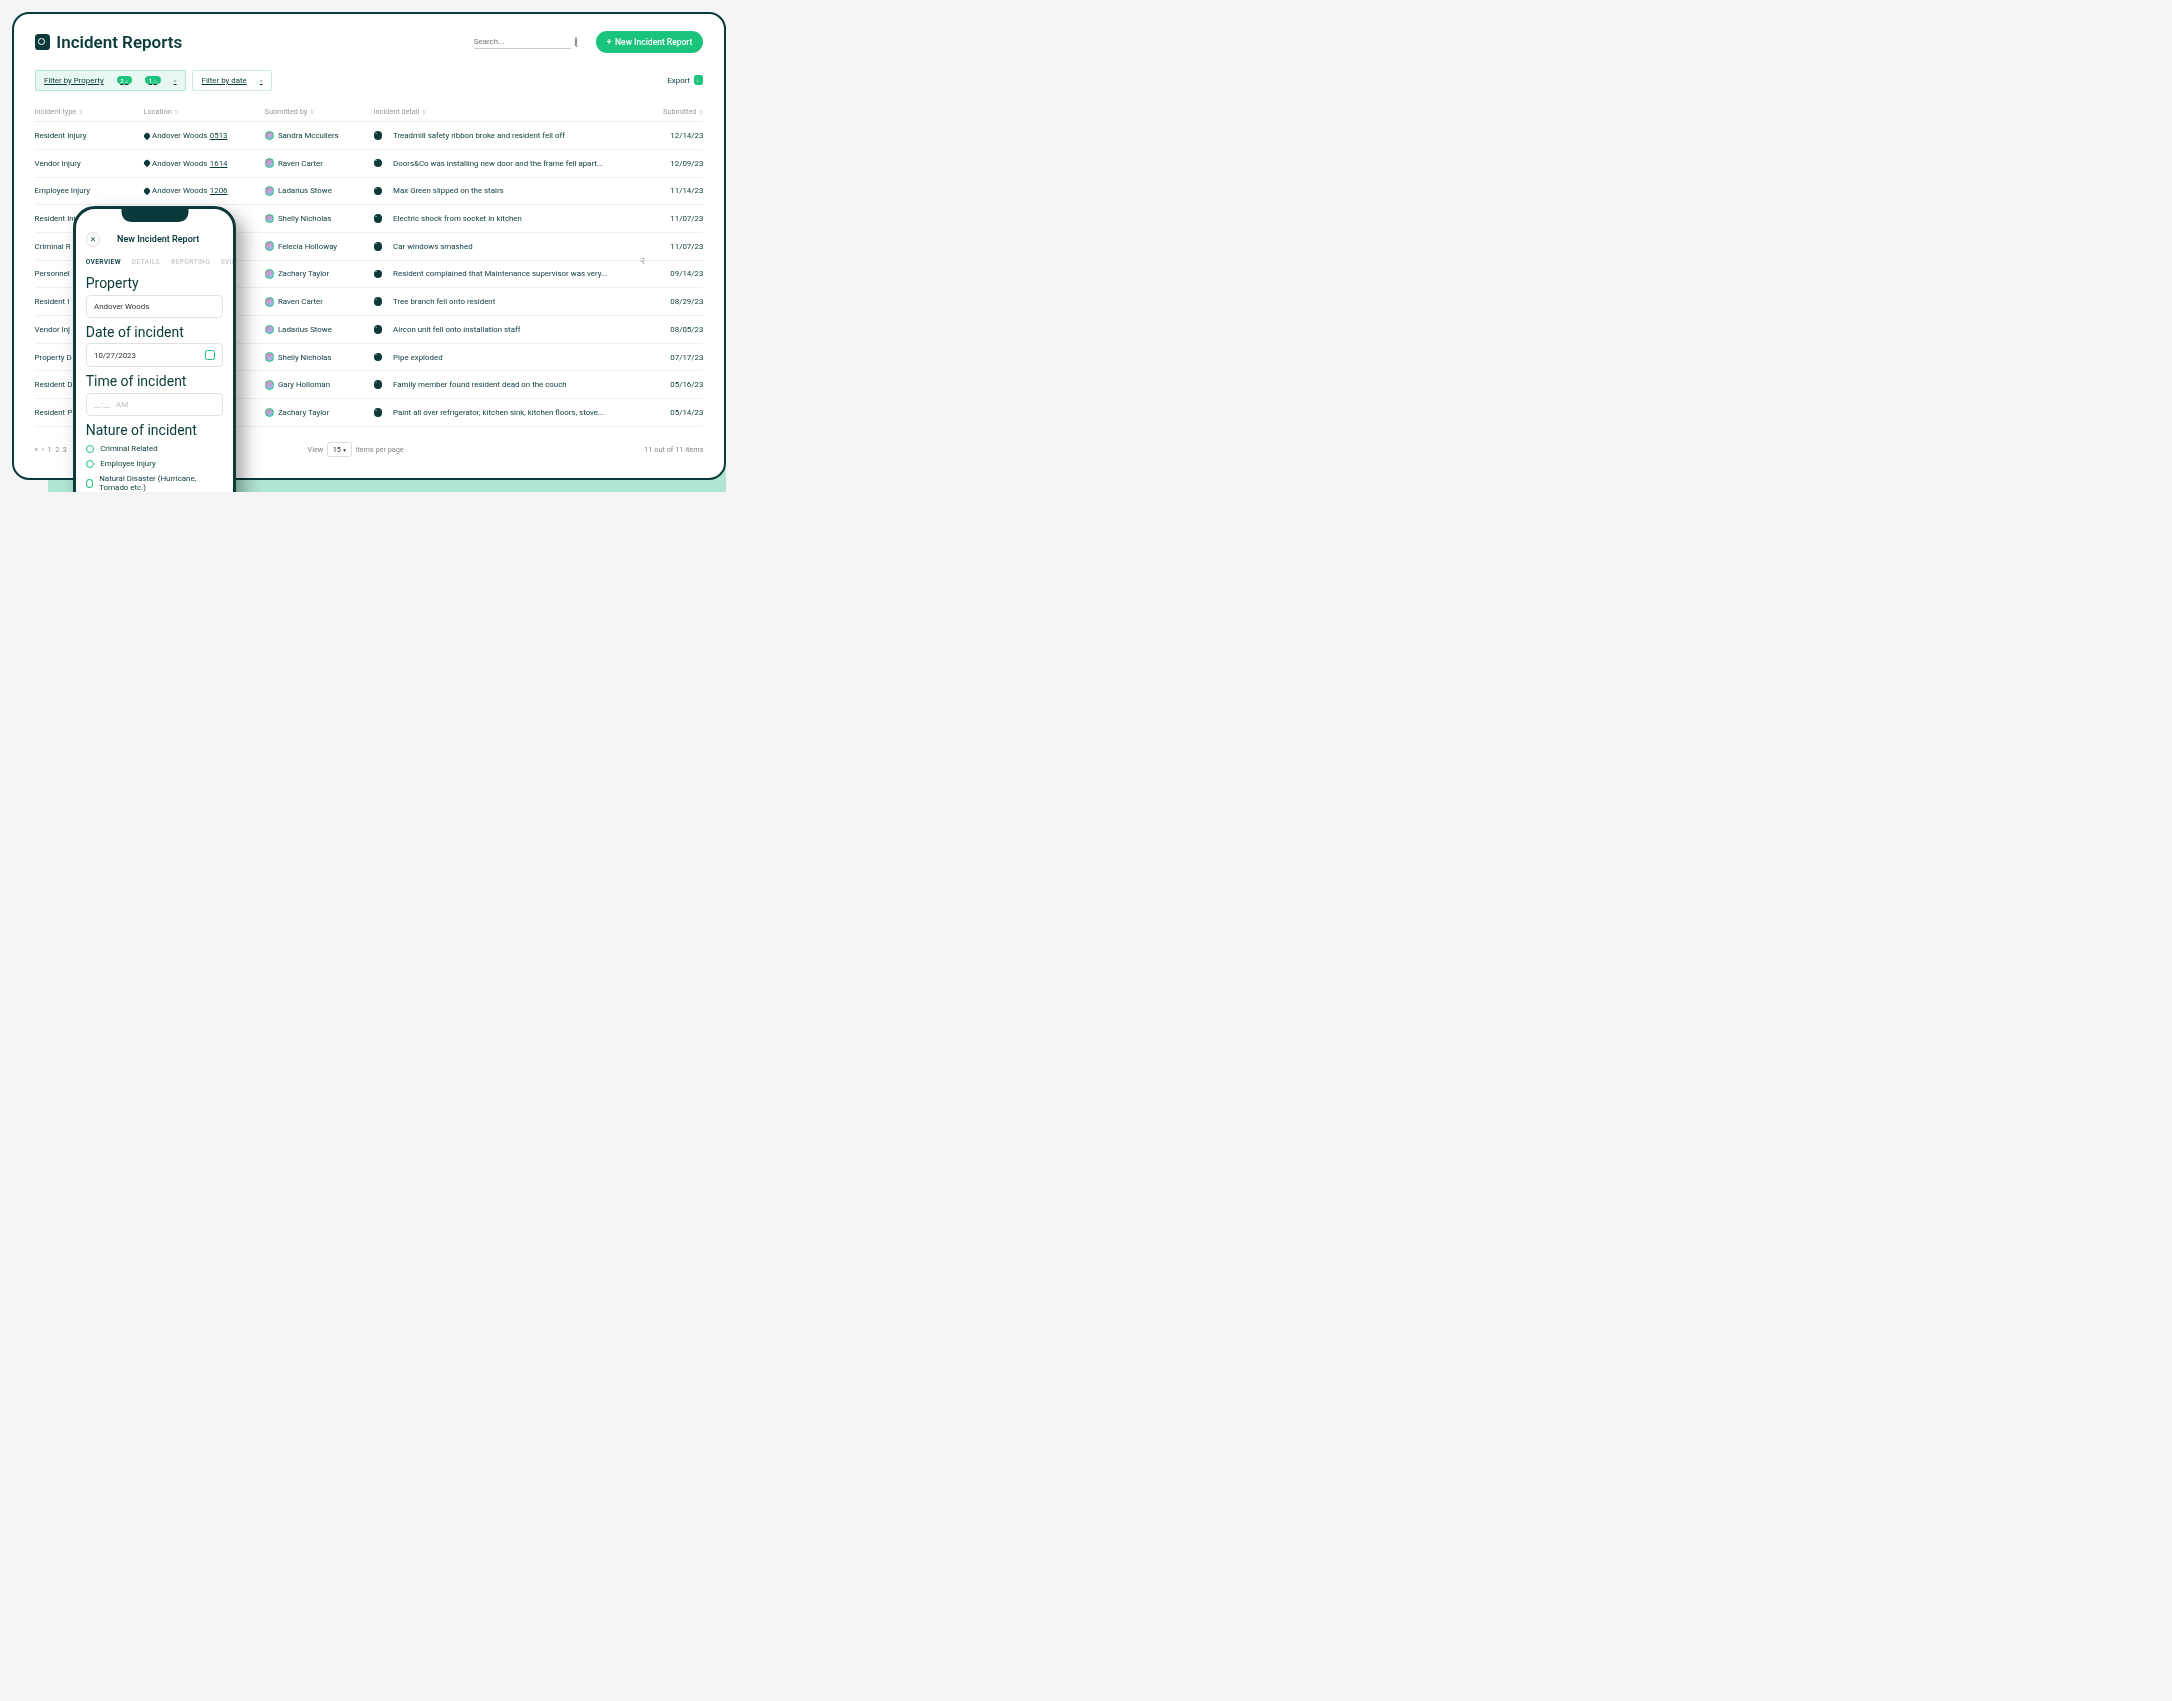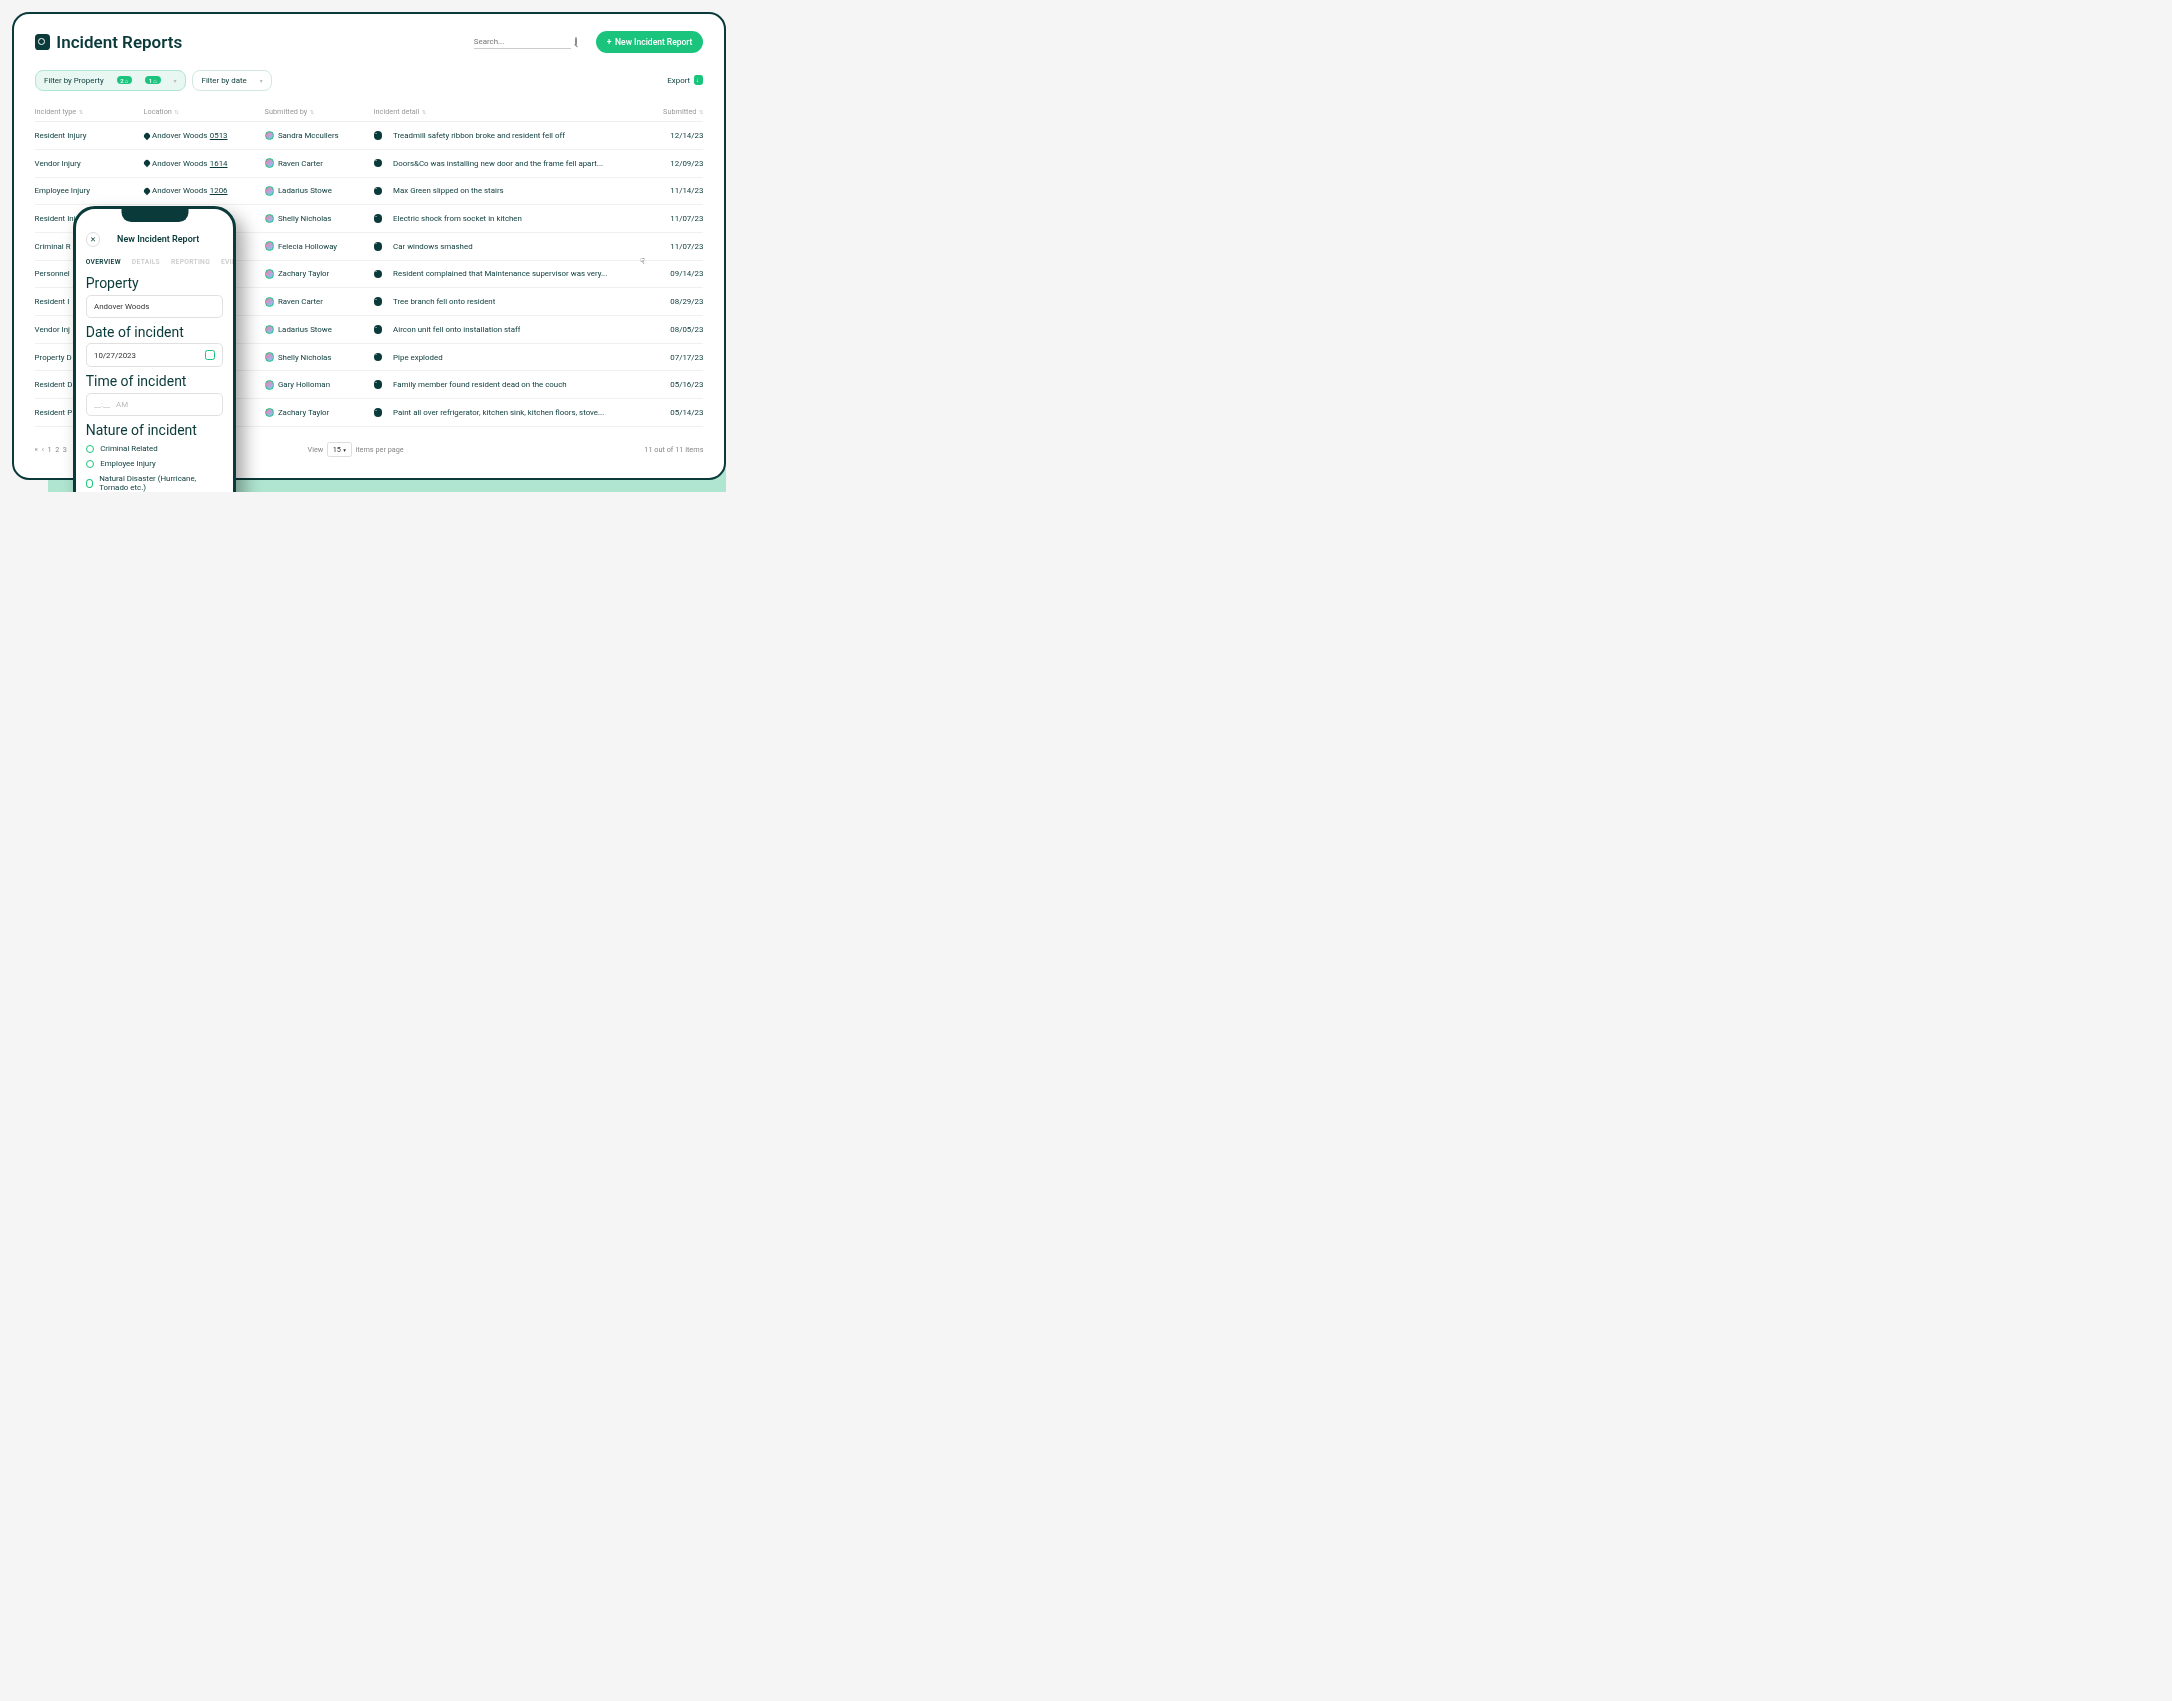--- a/index.html
+++ b/index.html
@@ -33,21 +33,21 @@
 .header-right { display:flex; align-items:center; gap:25px; }
 .search-box { display:flex; align-items:center; border-bottom:0.6px solid #ccc; padding:2.4px 0; width:97px; }
 .search-input { border:none; outline:none; font-size:7.9px; color:#888; flex:1; background:transparent; }
 .search-icn { width:8.5px; height:8.5px; border:1.2px solid #888; border-radius:50%; position:relative; }
 .search-icn::after { content:''; position:absolute; width:3.6px; height:1.2px; background:#888; bottom:-1.8px; right:-1.8px; transform:rotate(45deg); }
 
 .new-btn { background:#1bc47d; color:#fff; border:none; border-radius:13.3px; padding:6px 11px; font-size:8.5px; font-weight:500; cursor:pointer; display:flex; align-items:center; gap:3.6px; }
 
 .filter-row { display:flex; align-items:center; justify-content:space-between; margin-bottom:12px; }
 .filters-left { display:flex; gap:6px; }
-.filter-pill { border:0.6px solid #d0e8e0; border-radius:8px; padding:4.8px 8.5px; font-size:7.9px; color:#0a3a3a; display:flex; align-items:center; gap:13px; cursor:pointer; background:#fff; }
+.filter-pill { border:0.6px solid #d0e8e0; border-radius:1px; padding:4.8px 8.5px; font-size:7.9px; color:#0a3a3a; display:flex; align-items:center; gap:13px; cursor:pointer; background:#fff;text-decoration:underline; }
 .filter-pill.active { background:#e8f7f1; border-color:#b0e5d1; }
 .badge { background:#1bc47d; color:#fff; font-size:6px; padding:0.6px 3.6px; border-radius:6px; display:inline-flex; align-items:center; gap:1.2px; font-weight:600; }
 .chev { color:#bbb; font-size:6px; }
 
 .export-link { color:#0a3a3a; font-size:7.9px; display:flex; align-items:center; gap:3.6px; cursor:pointer;margin-left:15px; }
 .export-icn { width:9.7px; height:9.7px; background:#1bc47d; border-radius:2.4px; position:relative; }
 .export-icn::before { content:'↓'; color:#fff; font-size:6px; position:absolute; top:0.6px; left:2.4px; }
 
 .table { width:100%; }
 .thead { display:grid; grid-template-columns: 109px 121px 109px 1fr 54px; padding:4.8px 0; border-bottom:0.6px solid #eee; }

